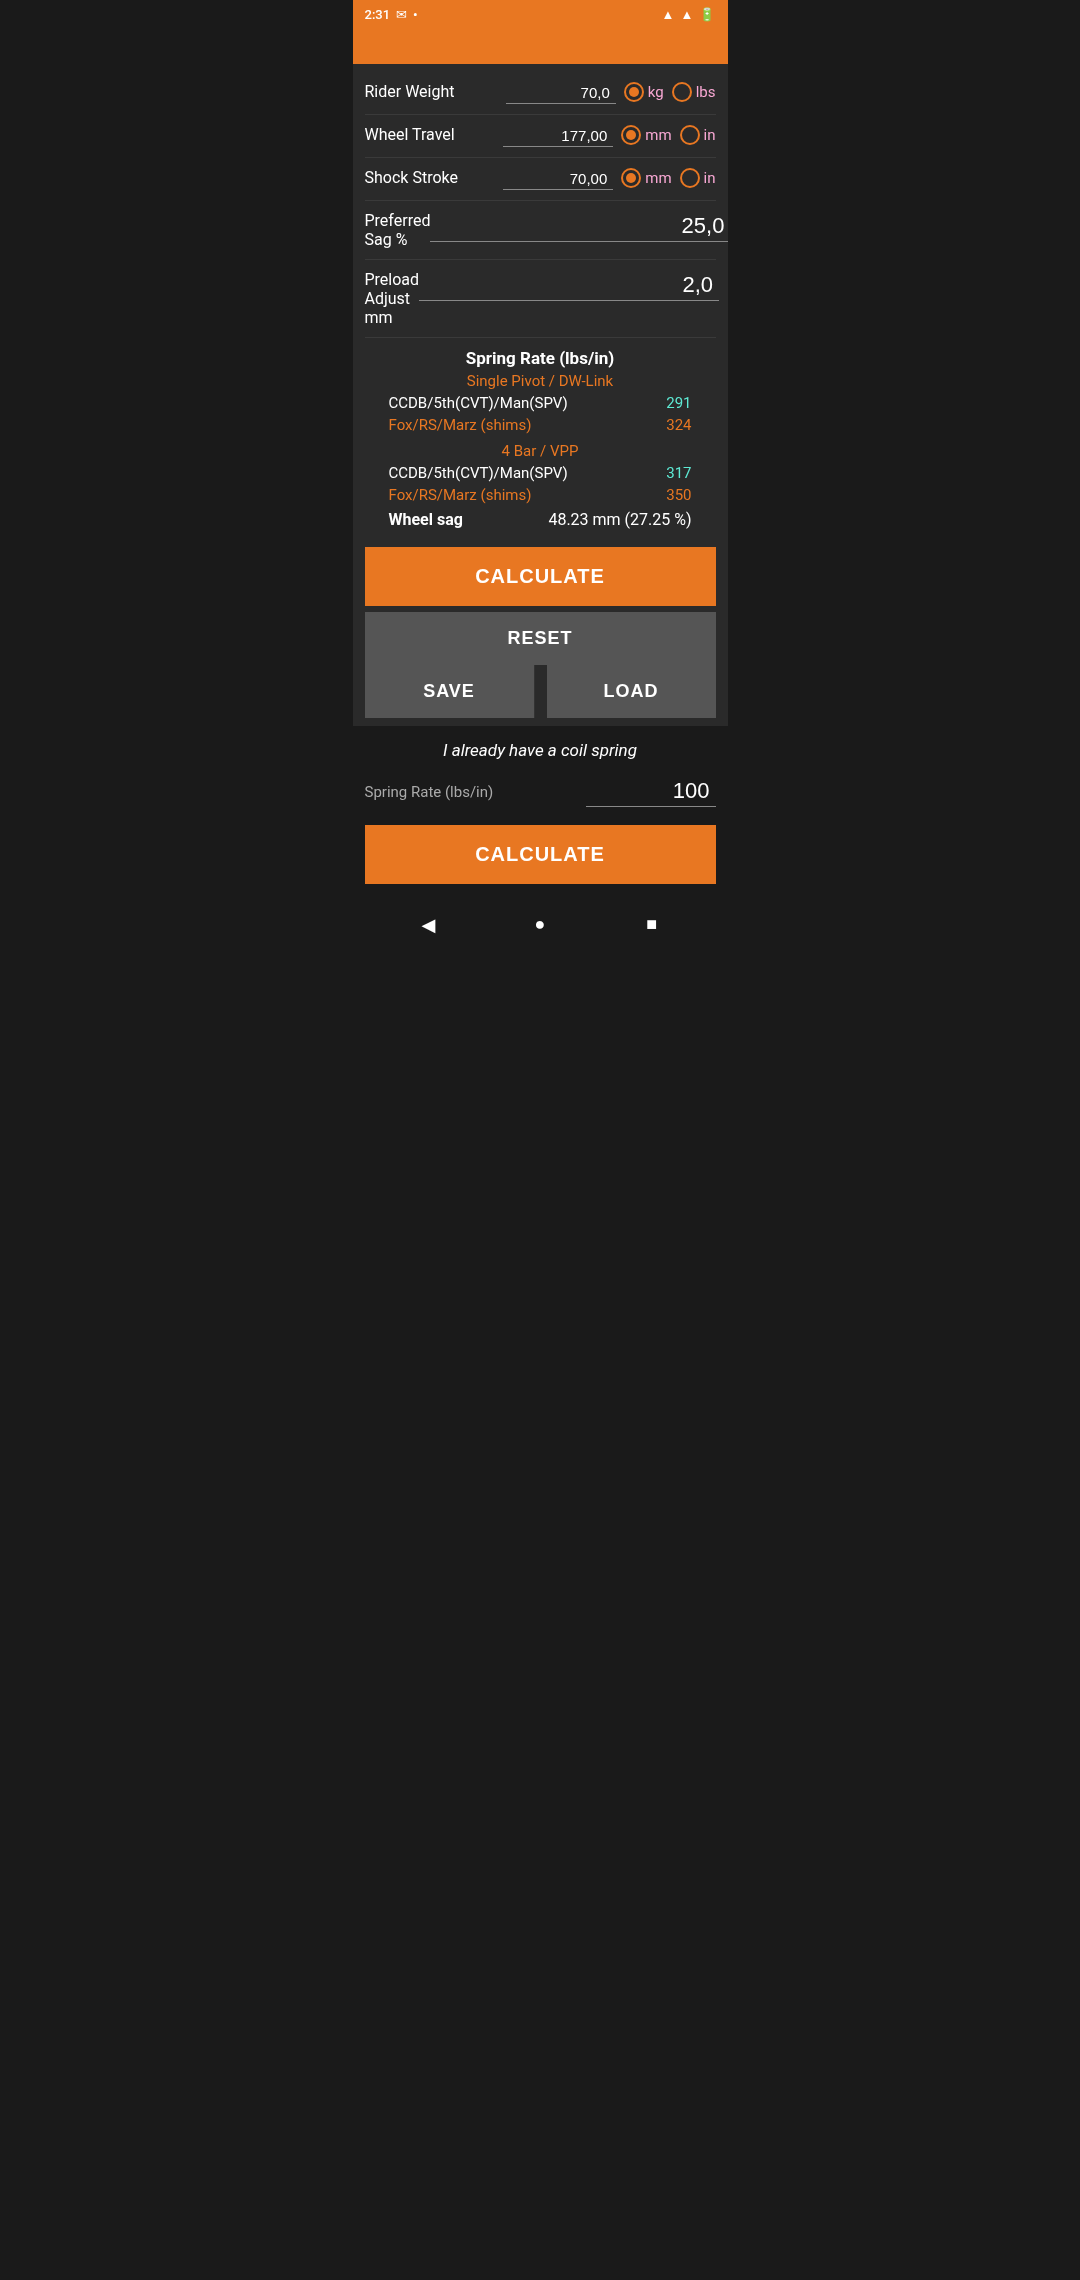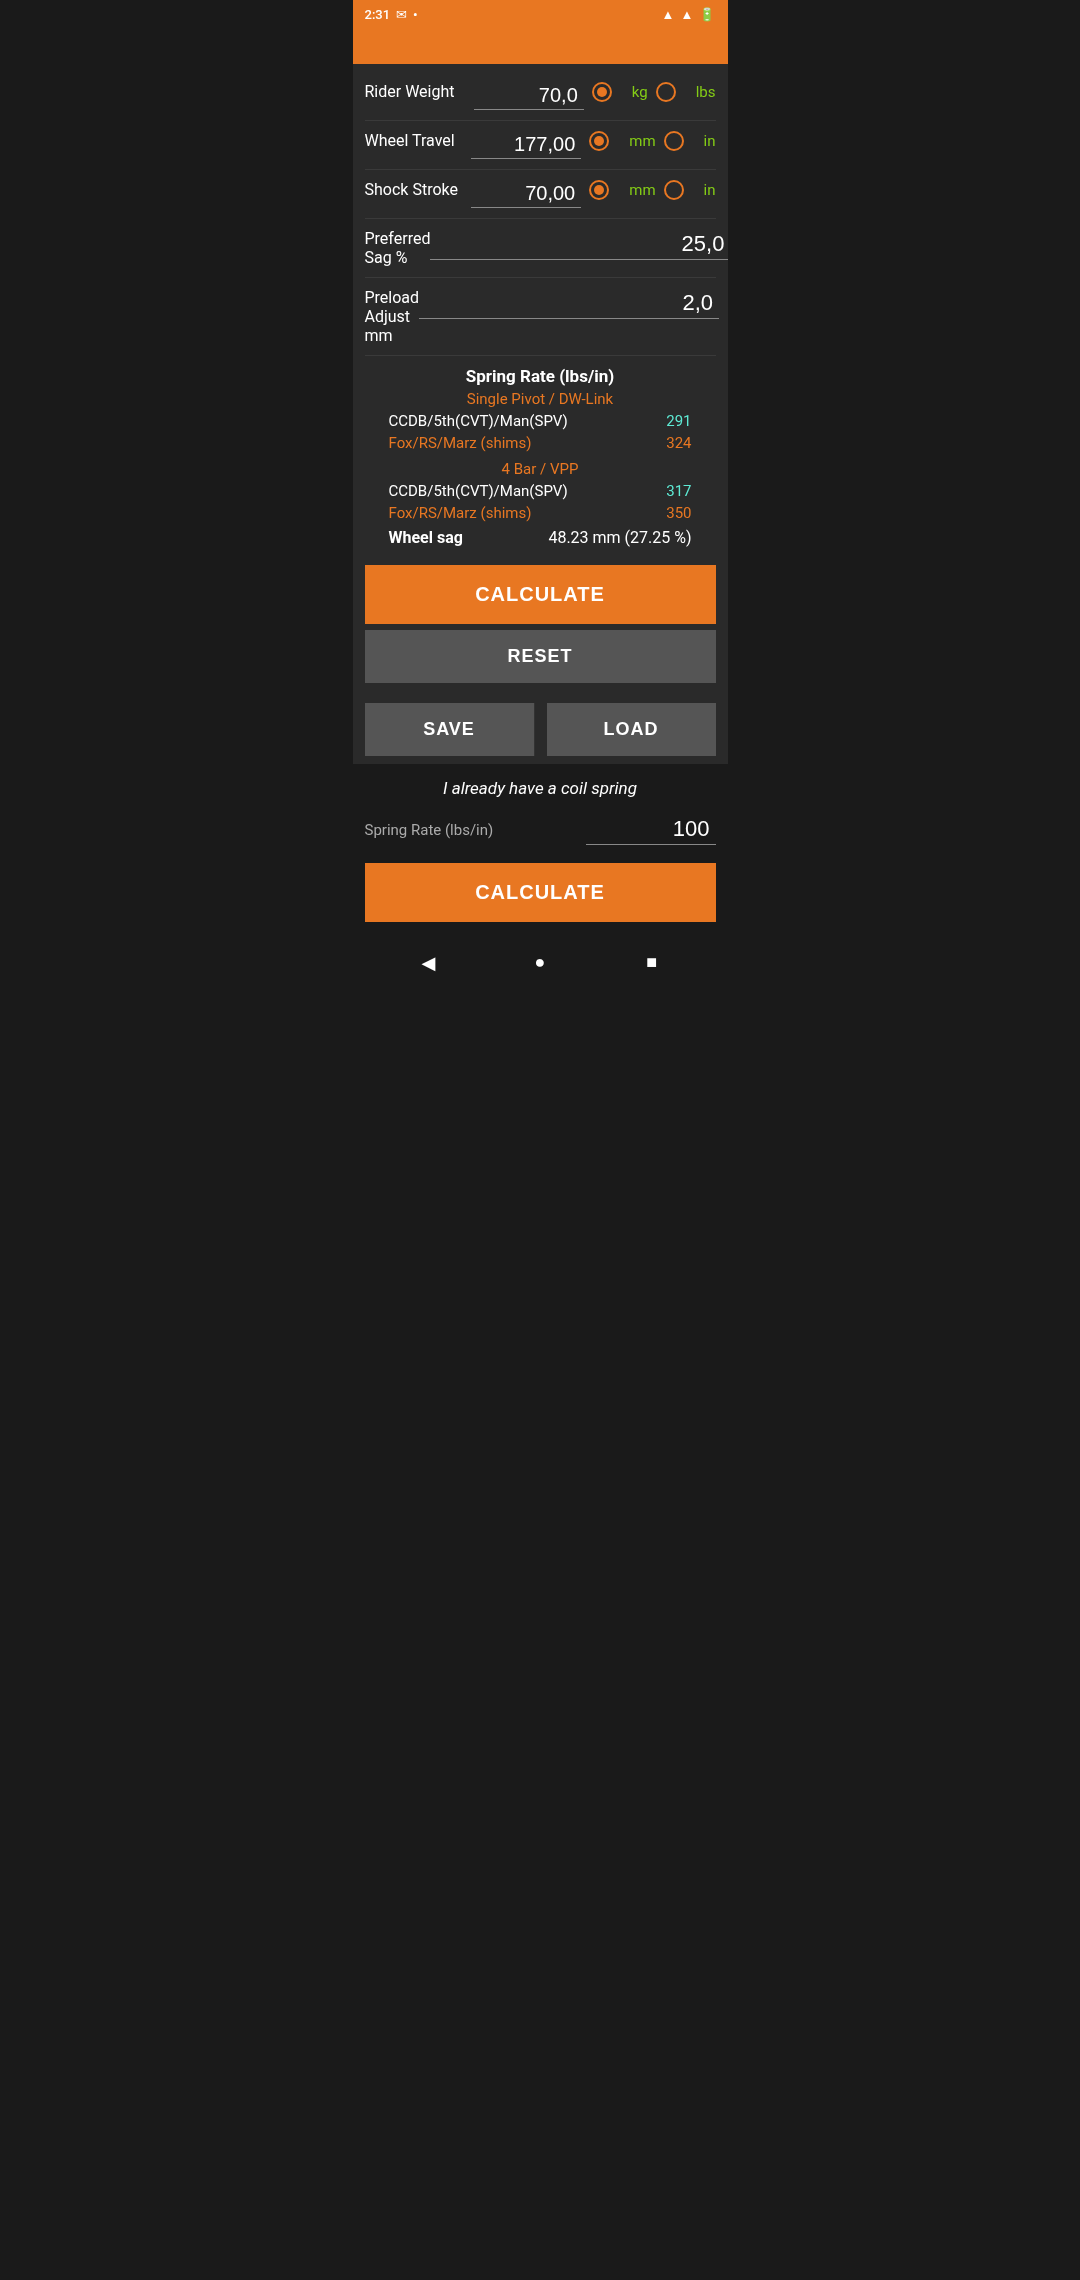--- a/index.html
+++ b/index.html
@@ -39,40 +39,40 @@
       border-bottom: 1px solid #3a3a3a;
     }
     .row-label {
       flex: 1;
       font-size: 16px;
       color: #fff;
     }
     .row-input {
       width: 110px;
       text-align: right;
-      font-size: 20px;
+      font-size: 15px;
       color: #fff;
       background: transparent;
       border: none;
       border-bottom: 1px solid #888;
       padding: 2px 6px;
       outline: none;
     }
     .radio-group {
       display: flex;
       align-items: center;
       gap: 8px;
       margin-left: 8px;
     }
     .radio-option {
       display: flex;
       align-items: center;
-      gap: 20px;
-      font-size: 15px;
-      color: #84cc16;
+      gap: 4px;
+      font-size: 15px;
+      color: #f9a8d4;
     }
     .radio-circle {
       width: 20px;
       height: 20px;
       border-radius: 50%;
       border: 2px solid #e87722;
       display: flex;
       align-items: center;
       justify-content: center;
       cursor: pointer;
@@ -161,21 +161,21 @@
       padding: 16px;
       font-size: 18px;
       font-weight: bold;
       letter-spacing: 1px;
       cursor: pointer;
       margin-top: 6px;
     }
     .btn-row {
       display: flex;
       gap: 12px;
-      margin-top: 20px;
+      margin-top: 0;
     }
     .btn-save, .btn-load {
       flex: 1;
       background: #555;
       color: #fff;
       border: none;
       padding: 16px;
       font-size: 18px;
       font-weight: bold;
       letter-spacing: 1px;

